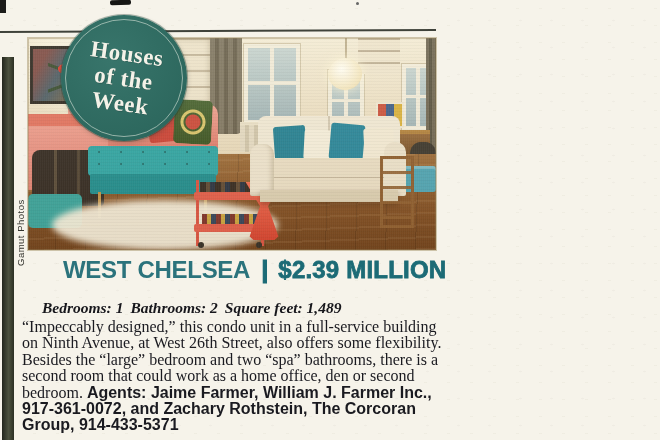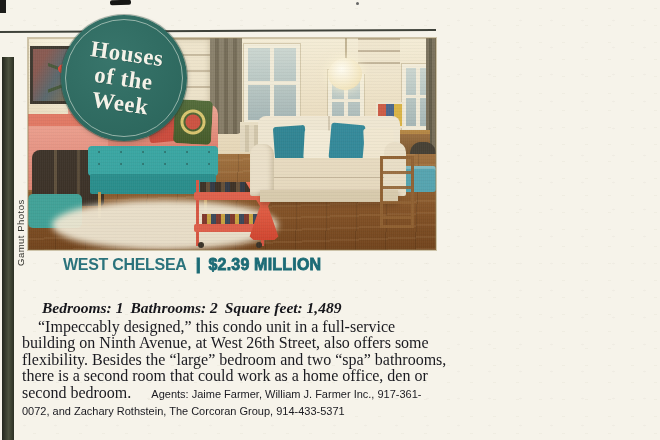--- a/index.html
+++ b/index.html
@@ -143,34 +143,34 @@
     background:radial-gradient(circle at 40% 35%,#38756b,var(--badge-teal) 72%);
     box-shadow:0 0 0 1px rgba(30,60,50,.35), 1px 2px 4px rgba(40,60,50,.25);}
   .badge-ring{inset:4px;border:1.5px solid rgba(235,240,230,.55);border-radius:50%;
     display:flex;align-items:center;justify-content:center;}
   .badge-text{position:static;transform:rotate(8deg);text-align:center;color:#f4f2e8;
     font-family:"Liberation Serif",serif;font-weight:700;font-size:23px;line-height:25px;
     letter-spacing:.5px;text-shadow:.5px .5px 0 rgba(0,0,0,.25);}
   .badge-text div{position:static;}
 
   
-  .headline{left:63px;top:256px;white-space:nowrap;font-weight:700;font-size:16px;
+  .headline{left:63px;top:256px;white-space:nowrap;font-weight:700;font-size:24px;
     letter-spacing:-.3px;color:var(--headline-teal);}
   .headline span{position:static;}
   .headline .sep{color:var(--price-teal);-webkit-text-stroke:1.2px var(--price-teal);margin:0 4px 0 6px;}
   .headline .price{color:var(--price-teal);-webkit-text-stroke:.8px var(--price-teal);letter-spacing:.2px;}
   .specs{left:30px;top:288px;font-family:"Liberation Serif",serif;font-style:italic;font-weight:700;
     font-size:15.5px;line-height:16.5px;color:#17171c;width:420px;}
   .specs p{position:static;margin:12px;}
   .specs span{position:static;}
   .specs .sv{margin-right:7px;}
   .body-text{left:22px;top:319px;width:426px;margin:0;font-family:"Liberation Serif",serif;
     font-size:16px;line-height:16.4px;color:var(--ink);}
-  .body-text span{position:static;margin-left:16px;}
-  .body-text .agents{font-family:"Liberation Sans",sans-serif;font-weight:400;font-size:11px;}
+  .body-text span{position:static;}
+  .body-text .agents{font-family:"Liberation Sans",sans-serif;font-weight:700;font-size:16px;}
 </style>
 </head>
 <body>
 
 <div class="page">
   <div class="top-rule"></div>
   <div class="scan-mark-a"></div>
   <div class="scan-mark-b"></div>
   <div class="scan-dot"></div>
   <div class="edge-bar"></div>

